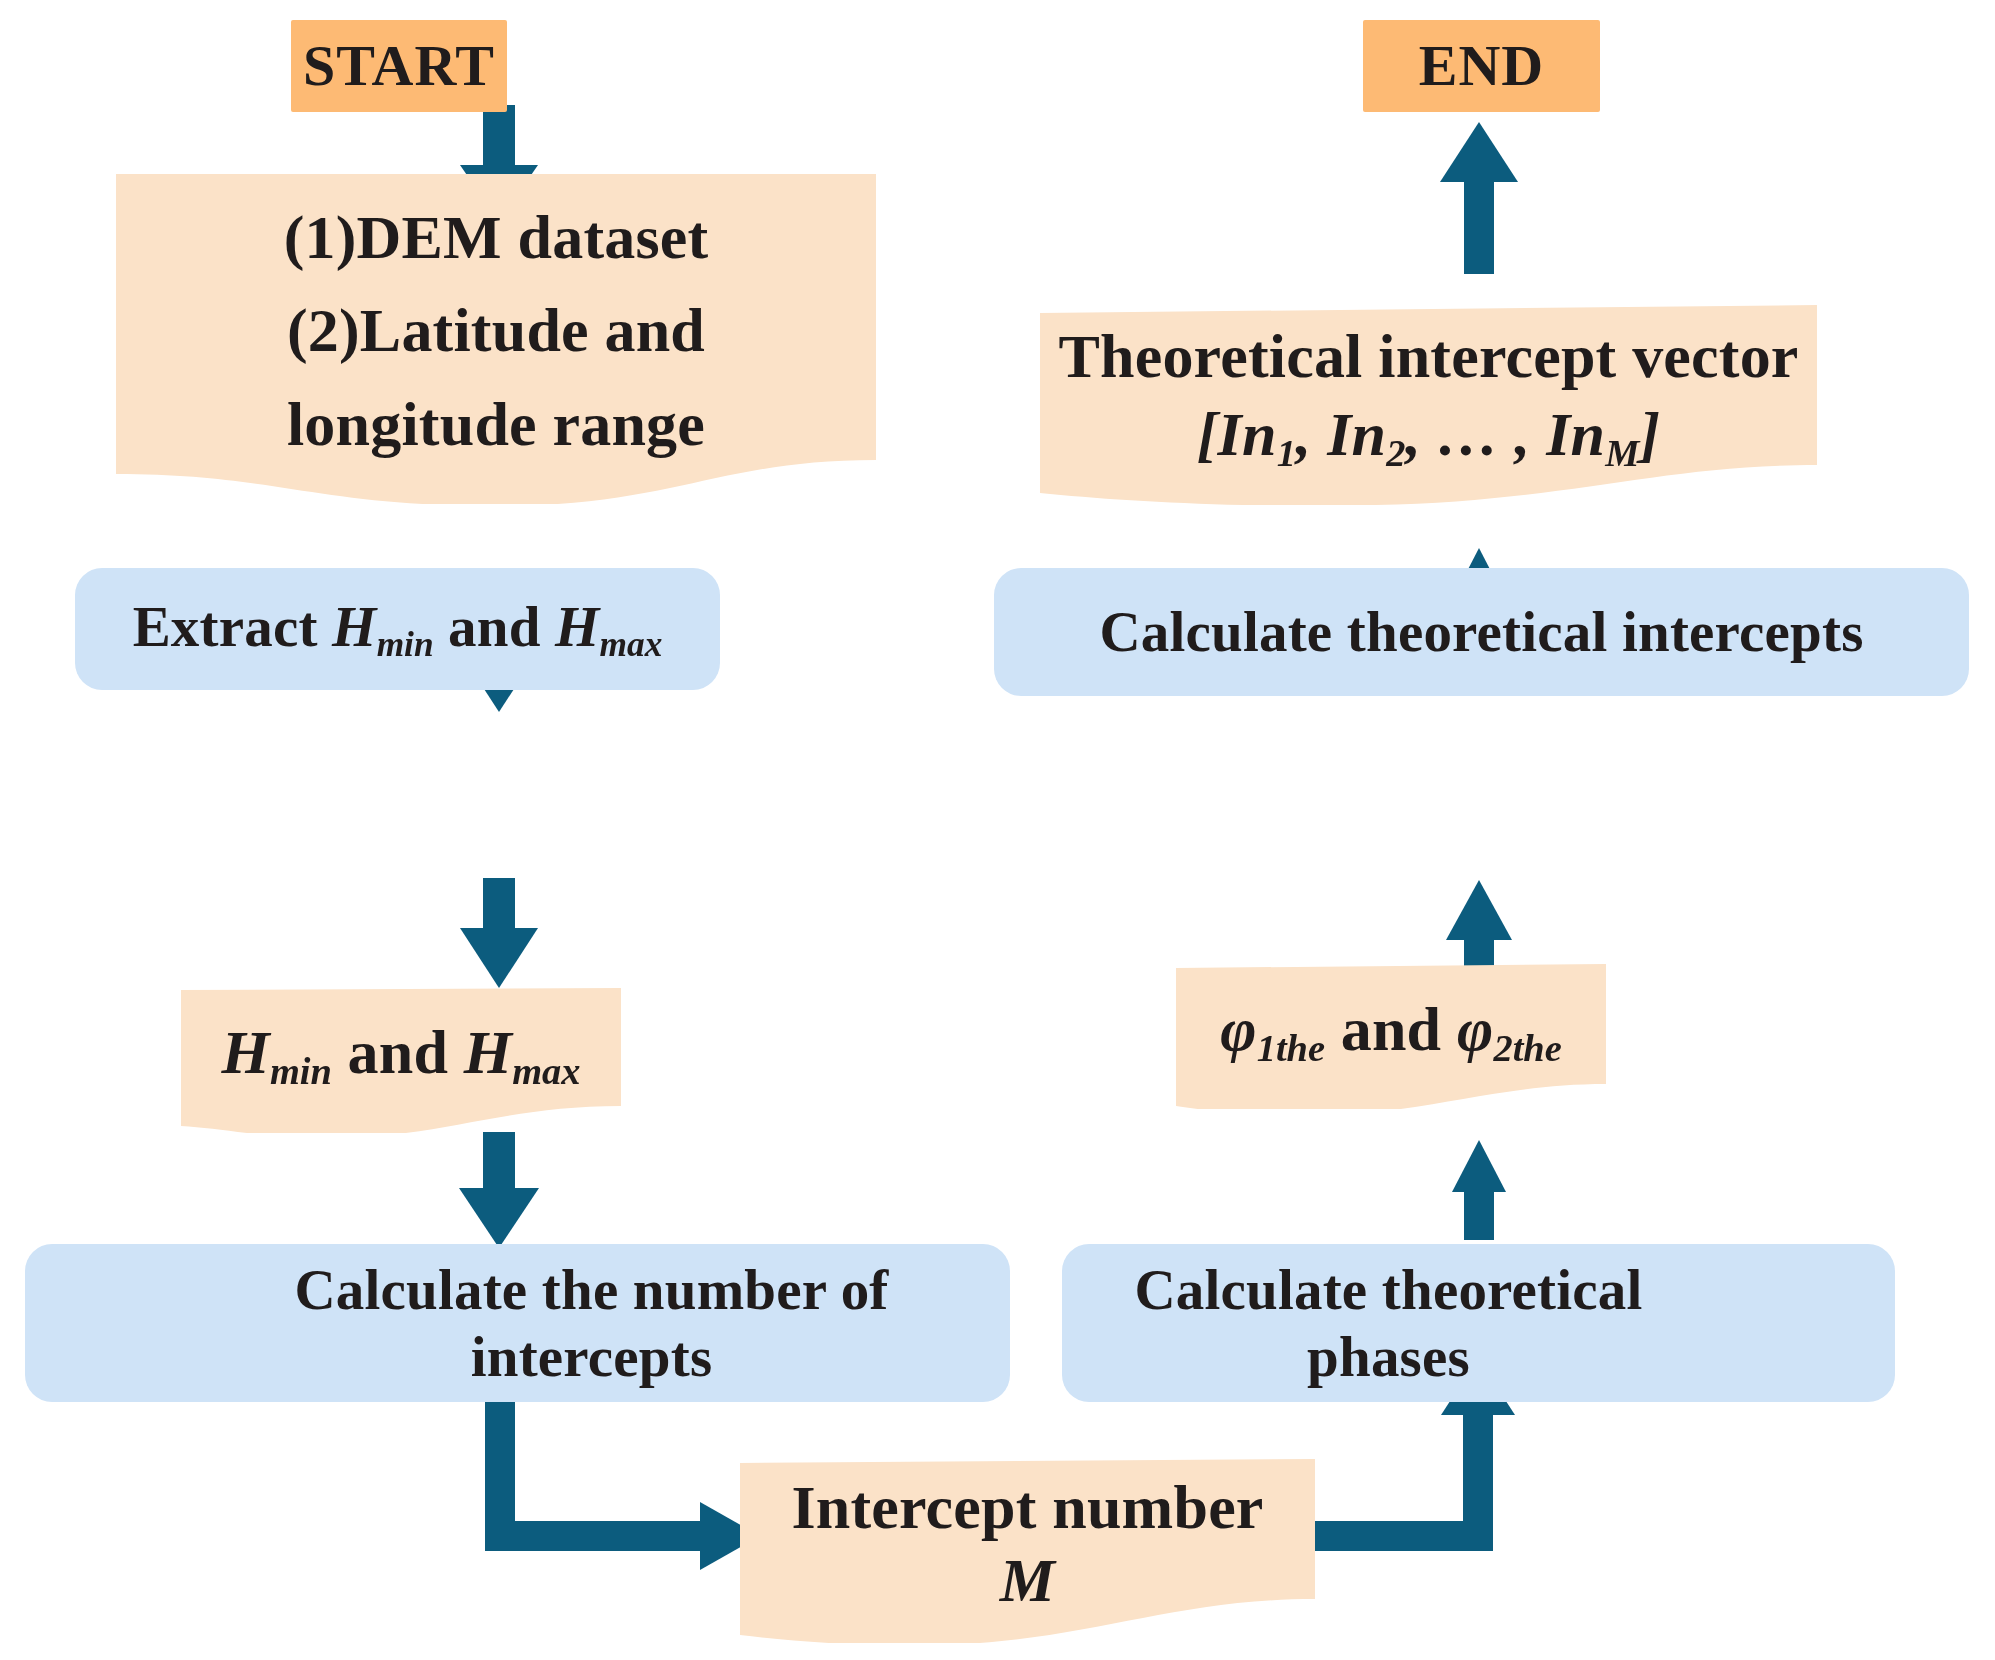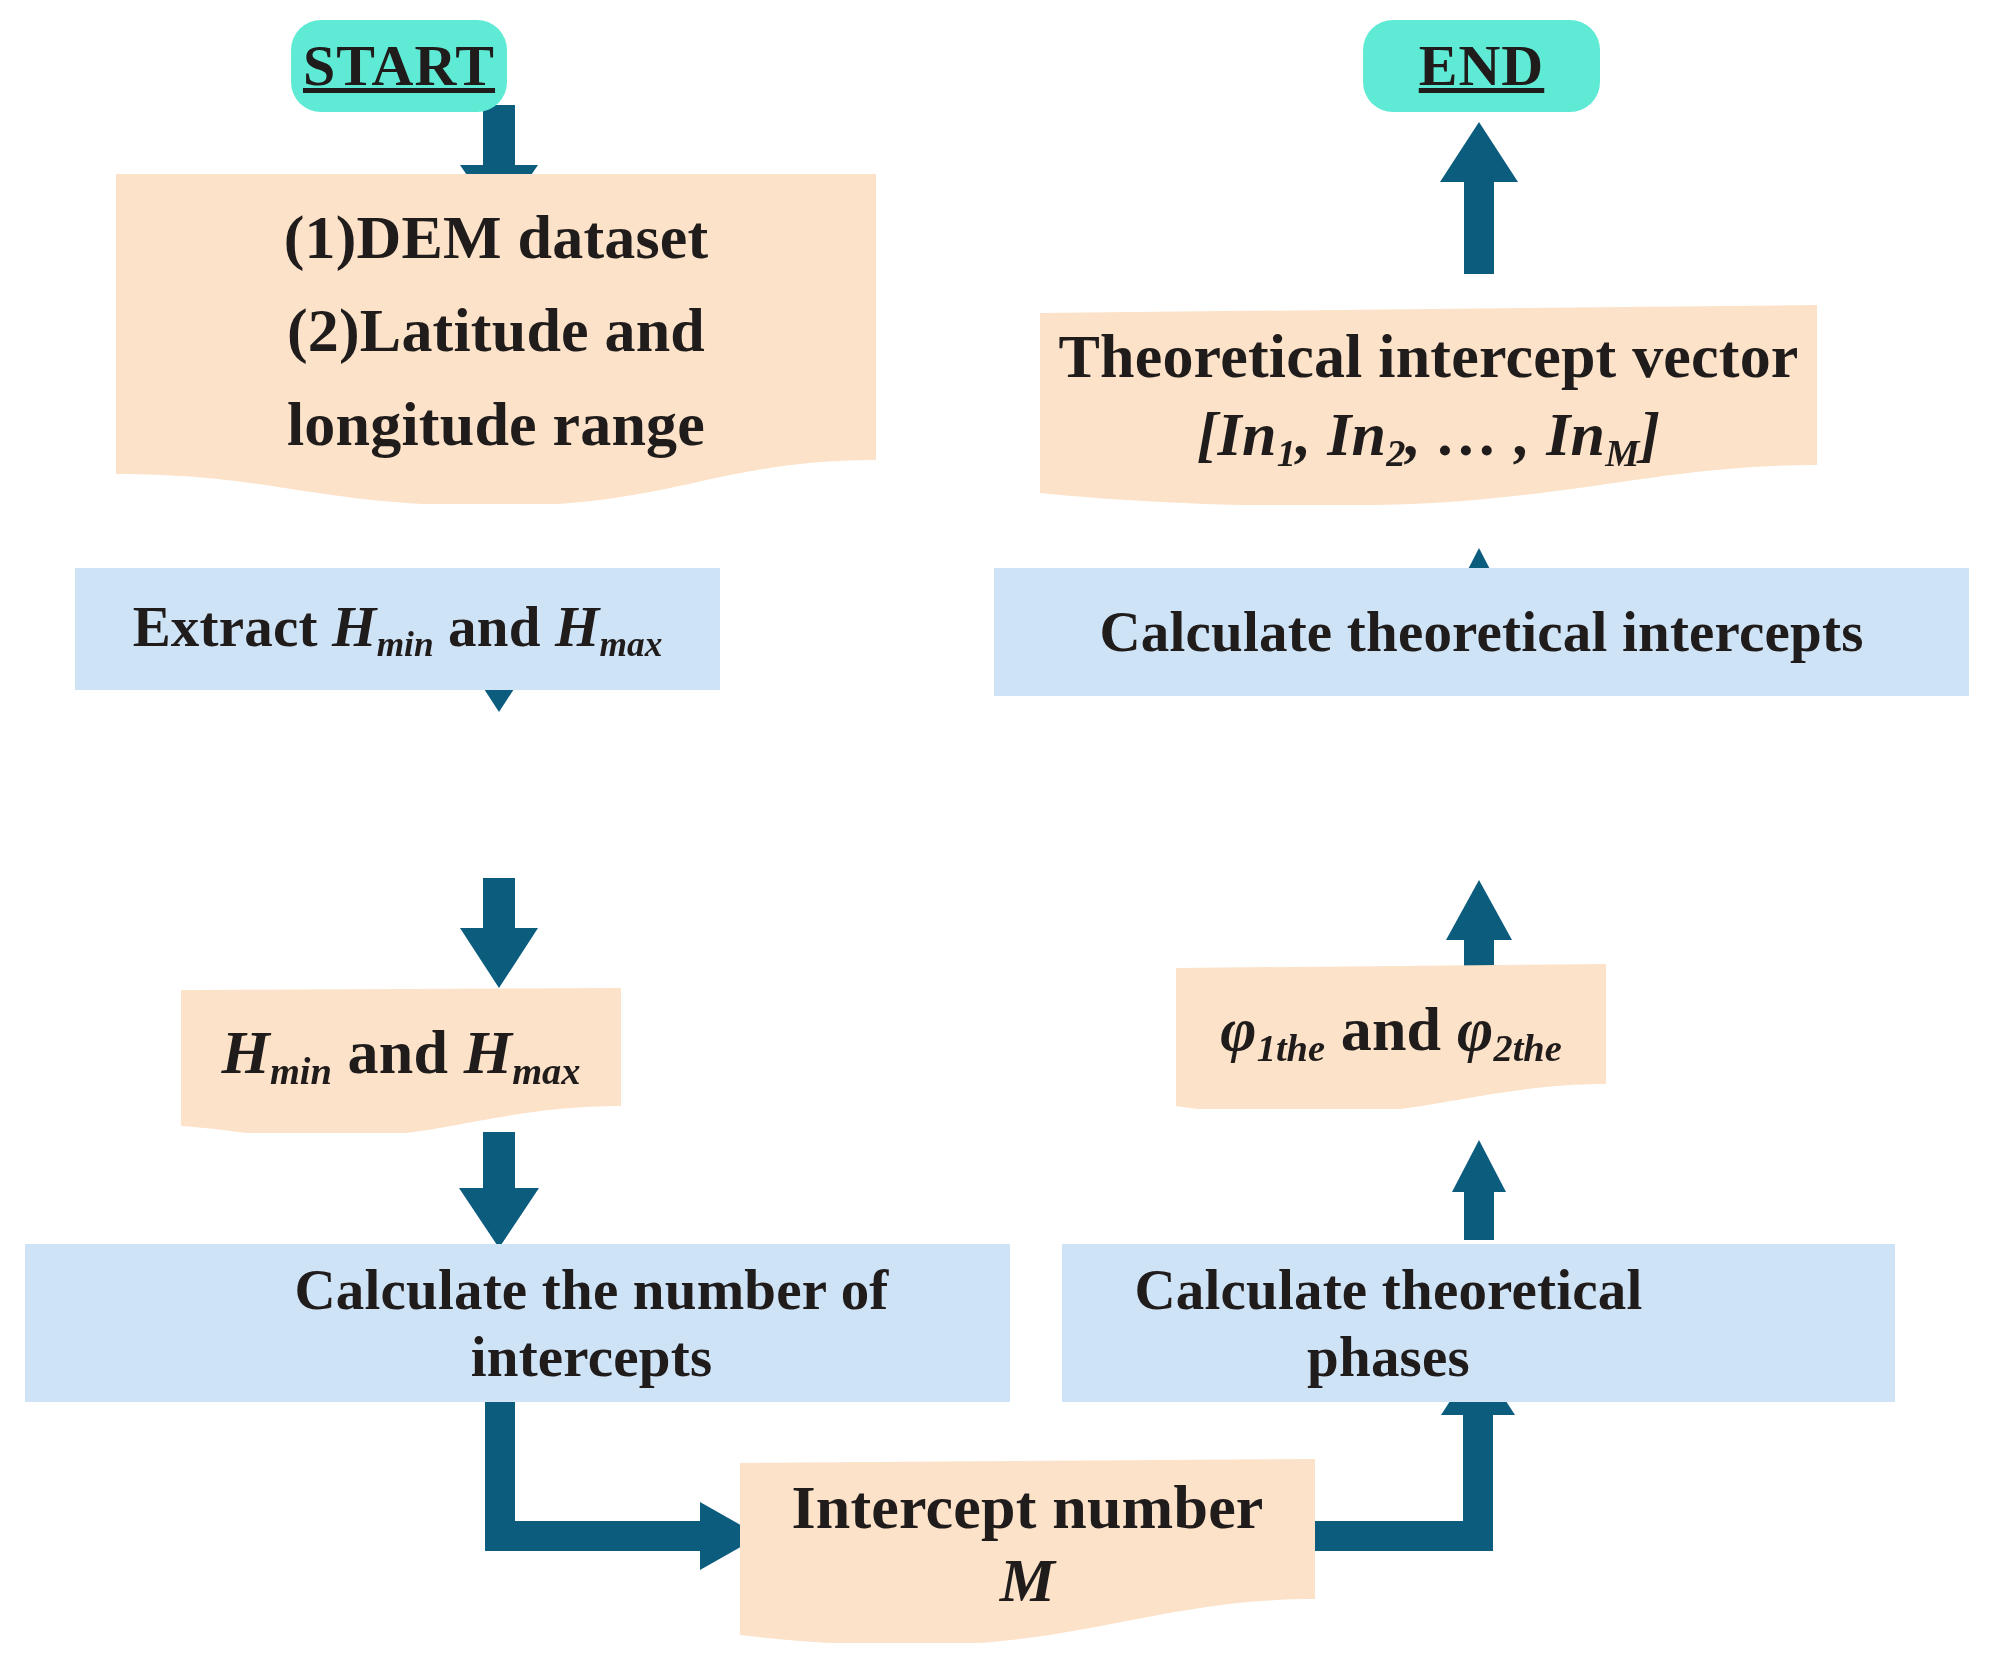--- a/index.html
+++ b/index.html
@@ -3,23 +3,23 @@
 <meta charset="utf-8">
 <style>
   html,body{margin:0;padding:0;background:#ffffff;}
   body{width:1995px;height:1660px;position:relative;overflow:hidden;
        font-family:"Liberation Serif",serif;color:#201c1c;}
   #stage{position:absolute;left:0;top:0;width:1995px;height:1660px;}
   .node{position:absolute;display:flex;align-items:center;justify-content:center;
         text-align:center;box-sizing:border-box;}
   .node .txt{position:relative;z-index:3;line-height:1.18;font-weight:bold;
              letter-spacing:.2px;padding:0 10px;}
-  .term{background:#5eead4;border-radius:30px;text-decoration:underline;}
+  .term{background:#fdba74;border-radius:2px;}
   .term .txt{font-size:58px;letter-spacing:1px;}
-  .proc{background:#cfe3f7;}
+  .proc{background:#cfe3f7;border-radius:27px;}
   .proc .txt{font-size:57px;}
   .doc{background:transparent;}
   .doc > svg{position:absolute;left:0;top:0;width:100%;height:100%;z-index:1;}
   .doc .txt{font-size:62px;}
   .it{font-style:italic;}
   sub{font-size:.62em;font-style:italic;font-weight:bold;vertical-align:-0.28em;
       letter-spacing:0;}
   .phi{font-style:italic;font-weight:bold;}
   svg.conn{position:absolute;left:0;top:0;width:1995px;height:1660px;
            pointer-events:none;z-index:0;}

